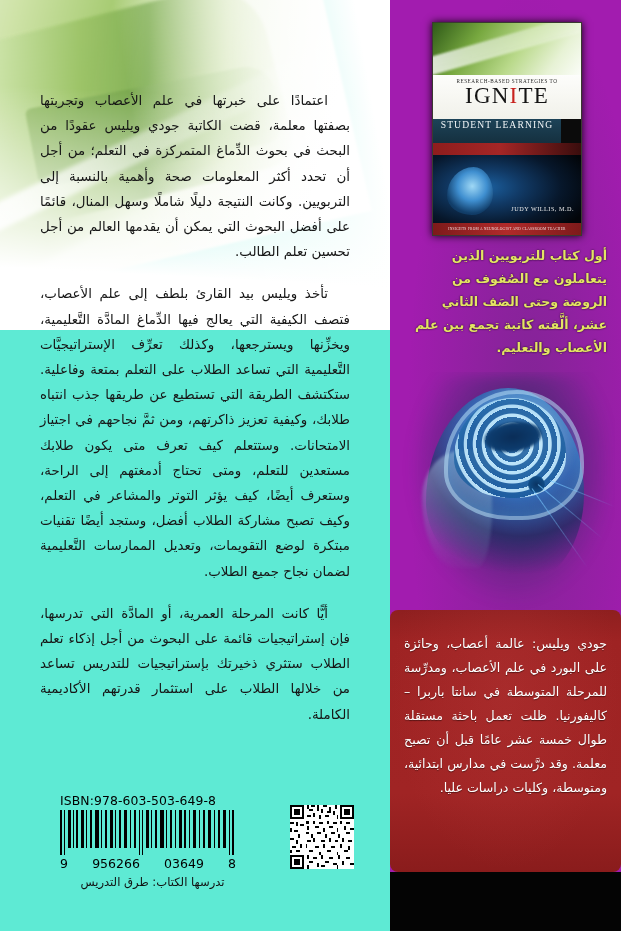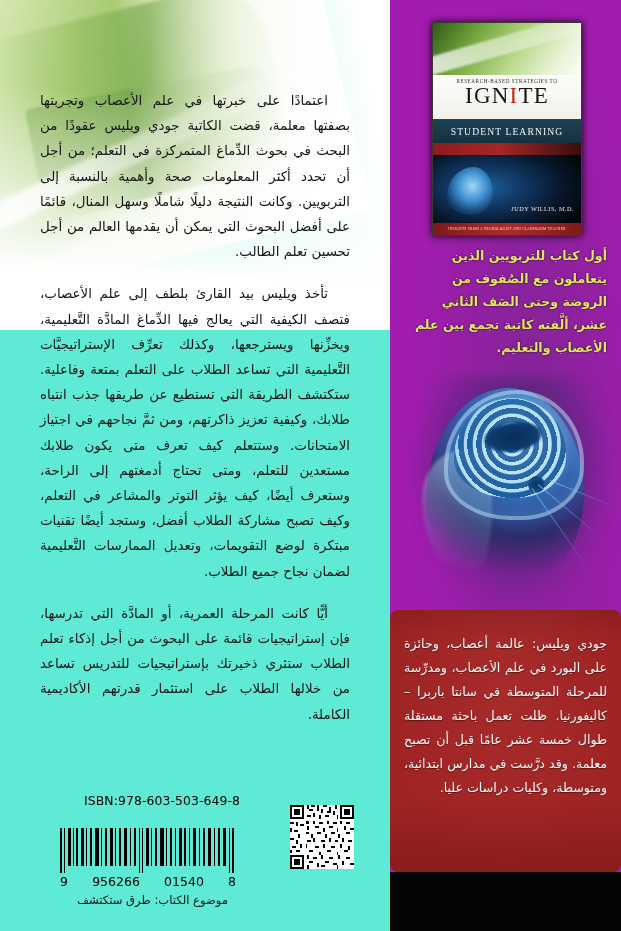--- a/index.html
+++ b/index.html
@@ -73,21 +73,21 @@
     font-family:"DejaVu Sans","Liberation Sans",sans-serif;
   }
   .blurb p{margin:0 0 17px 0;text-indent:22px;}
   .blurb p:last-child{margin-bottom:8px;}
 
   
   .barcode-zone{position:absolute;left:60px;top:793px;width:180px;}
   .isbn-text{
     font-family:"DejaVu Sans","Liberation Sans",sans-serif;
     font-size:12.4px;color:#000;letter-spacing:.1px;
-    text-align:right;margin-bottom:20px;white-space:nowrap;
+    text-align:left;margin-bottom:2px;white-space:nowrap;
   }
   .bars{height:45px;width:176px;display:block;}
   .barcode-digits{
     display:flex;justify-content:space-between;
     font-family:"DejaVu Sans","Liberation Sans",sans-serif;
     font-size:12.5px;color:#000;width:176px;margin-top:1px;
   }
   .subject-line{
     direction:rtl;text-align:center;width:185px;margin-top:4px;
     font-size:11.6px;color:#111;
@@ -131,23 +131,23 @@
   .mc-ignite{
     font-family:"Liberation Serif",serif;
     font-size:23px;line-height:23px;color:#141414;
     letter-spacing:1.2px;font-weight:400;position:relative;
     display:inline-block;
   }
   .mc-ignite .flame{
     color:#c8231f;position:relative;display:inline-block;
   }
   .mc-band{
-    position:absolute;left:0;top:96px;width:148px;height:24px;
+    position:absolute;left:0;top:96px;width:128px;height:24px;
     background:linear-gradient(#1d4358,#15303f);
-    display:flex;align-items:center;justify-content:center;
+    display:flex;align-items:flex-start;justify-content:center;
   }
   .mc-band span{
     font-family:"Liberation Serif",serif;font-size:9.6px;color:#f2f6f8;
     letter-spacing:1.1px;font-variant:small-caps;white-space:nowrap;
   }
   .mc-redline{
     position:absolute;left:0;top:120px;width:148px;height:12px;
     background:linear-gradient(90deg,#8e1d1d 0%,#a52626 45%,#3a0d0d 100%);
   }
   .mc-brain{
@@ -317,24 +317,24 @@
         <rect x="148" y="0" width="3" height="38" fill="#000"></rect>
         <rect x="154" y="0" width="1" height="38" fill="#000"></rect>
         <rect x="158" y="0" width="2" height="38" fill="#000"></rect>
         <rect x="163" y="0" width="3" height="38" fill="#000"></rect>
         <rect x="169" y="0" width="1" height="45" fill="#000"></rect>
         <rect x="172" y="0" width="2" height="45" fill="#000"></rect>
       </svg>
       <div class="barcode-digits">
         <span>9</span>
         <span>956266</span>
-        <span>01540</span>
+        <span>03649</span>
         <span>8</span>
       </div>
-      <div class="subject-line">موضوع الكتاب: طرق ستكتشف</div>
+      <div class="subject-line">تدرسها الكتاب: طرق التدريس</div>
     </div>
 
     <div class="qr-zone">
       <svg viewBox="0 0 33 33" width="64" height="64" shape-rendering="crispEdges">
         <rect width="33" height="33" fill="#fff"></rect>
         <g fill="#000">
           <rect x="0" y="0" width="7" height="7"></rect>
             <rect x="1" y="1" width="5" height="5" fill="#fff"></rect>
             <rect x="2" y="2" width="3" height="3"></rect>
           <rect x="26" y="0" width="7" height="7"></rect>

